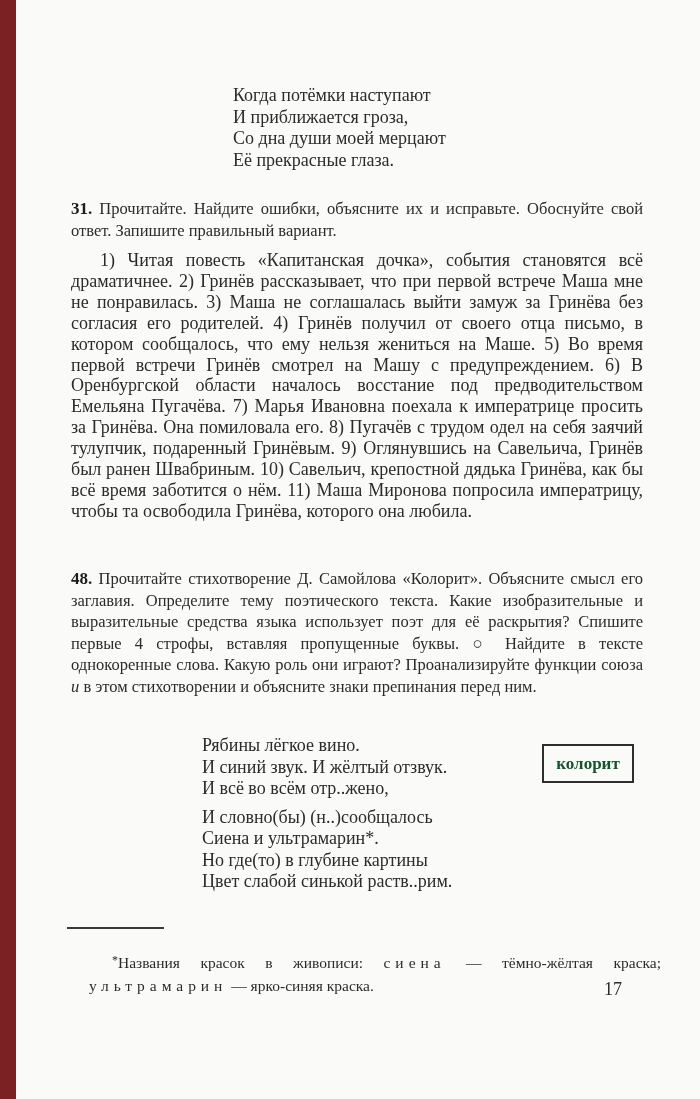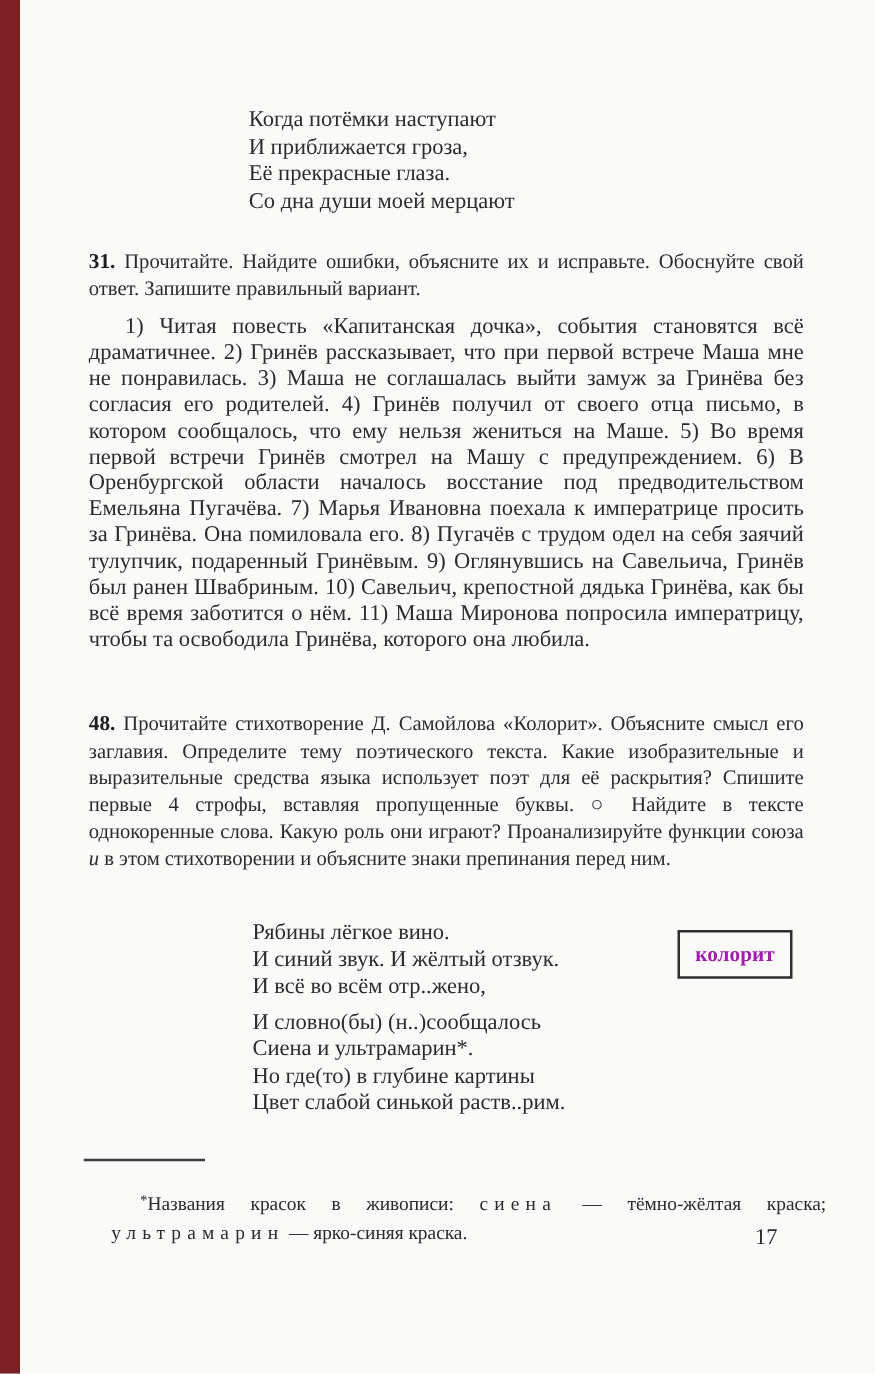--- a/index.html
+++ b/index.html
@@ -16,21 +16,21 @@
     position: absolute;
     left: 0; top: 0;
     width: 16px; height: 1099px;
     background: #7c2123;
   }
   .content {
     position: absolute;
     left: 71px; top: 0;
     width: 572px; height: 1099px;
   }
-  .poem { font-size: 18px; line-height: 21.5px; white-space: nowrap; }
+  .poem { font-size: 18px; line-height: 21.5px; white-space: nowrap; margin-left: 34px; }
   .poem-line { white-space: nowrap; }
   .poem-top { position: absolute; top: 85px; left: 128px; }
   .exercise {
     position: absolute;
     left: 0; width: 572px;
     font-size: 16.5px;
     line-height: 21.5px;
     text-align: justify;
   }
   .ex47 { top: 198px; }
@@ -52,21 +52,21 @@
   .poem-k1, .poem-k2 { margin-left: 131px; }
   .poem-k2 { margin-top: 7px; }
   .kolorit-box {
     position: absolute;
     left: 471px; top: 9px;
     width: 88px; height: 35px;
     border: 2px solid #2e2e2e;
     display: flex; align-items: center; justify-content: center;
     background: #fafaf8;
   }
-  .kolorit-box span { font-weight: bold; font-size: 17px; color: #a21caf; }
+  .kolorit-box span { font-weight: bold; font-size: 17px; color: #14532d; }
   .footnote-rule {
     position: absolute;
     top: 927px; left: -4px;
     width: 97px; height: 2px;
     background: #3a3a3a;
   }
   .footnote {
     position: absolute;
     top: 931px; left: 0;
     width: 572px;
@@ -89,22 +89,22 @@
 <body>
 
 <div class="page">
   <div class="stripe"></div>
 
   <div class="content">
 
     <div class="poem poem-top">
         <div class="poem-line">Когда потёмки наступают</div>
         <div class="poem-line">И приближается гроза,</div>
+        <div class="poem-line">Со дна души моей мерцают</div>
         <div class="poem-line">Её прекрасные глаза.</div>
-        <div class="poem-line">Со дна души моей мерцают</div>
       </div>
 
     <div class="exercise ex47">
       <span class="exnum">31.</span>
       <span>Прочитайте. Найдите ошибки, объясните их и исправьте. Обоснуйте свой ответ. Запишите правильный вариант.</span>
     </div>
 
     <p class="body-para">1) Читая повесть «Капитанская дочка», события становятся всё драматичнее. 2) Гринёв рассказывает, что при первой встрече Маша мне не понравилась. 3) Маша не соглашалась выйти замуж за Гринёва без согласия его родителей. 4) Гринёв получил от своего отца письмо, в котором сообщалось, что ему нельзя жениться на Маше. 5) Во время первой встречи Гринёв смотрел на Машу с предупреждением. 6) В Оренбургской области началось восстание под предводительством Емельяна Пугачёва. 7) Марья Ивановна поехала к императрице просить за Гринёва. Она помиловала его. 8) Пугачёв с трудом одел на себя заячий тулупчик, подаренный Гринёвым. 9) Оглянувшись на Савельича, Гринёв был ранен Швабриным. 10) Савельич, крепостной дядька Гринёва, как бы всё время заботится о нём. 11) Маша Миронова попросила императрицу, чтобы та освободила Гринёва, которого она любила.</p>
 
     <div class="exercise ex48">

